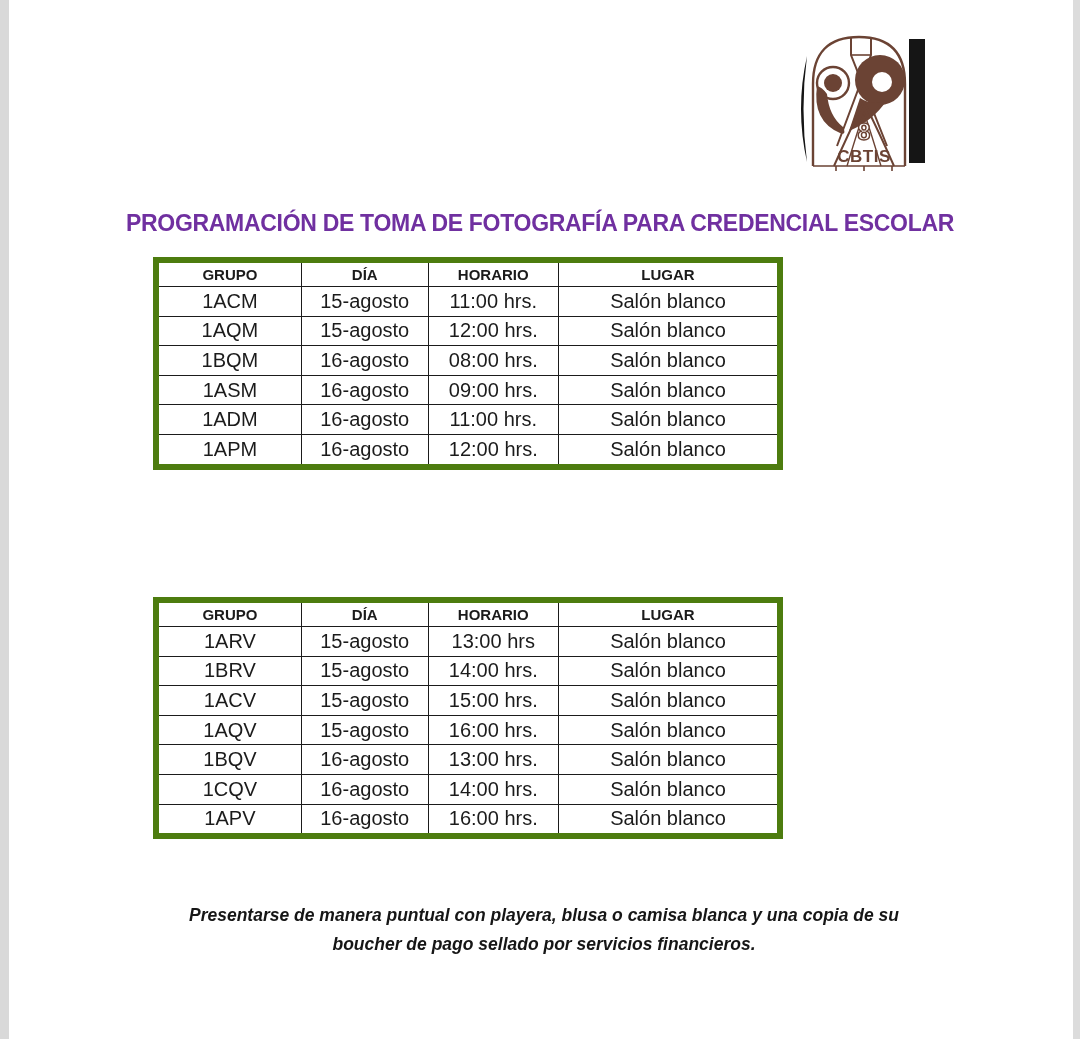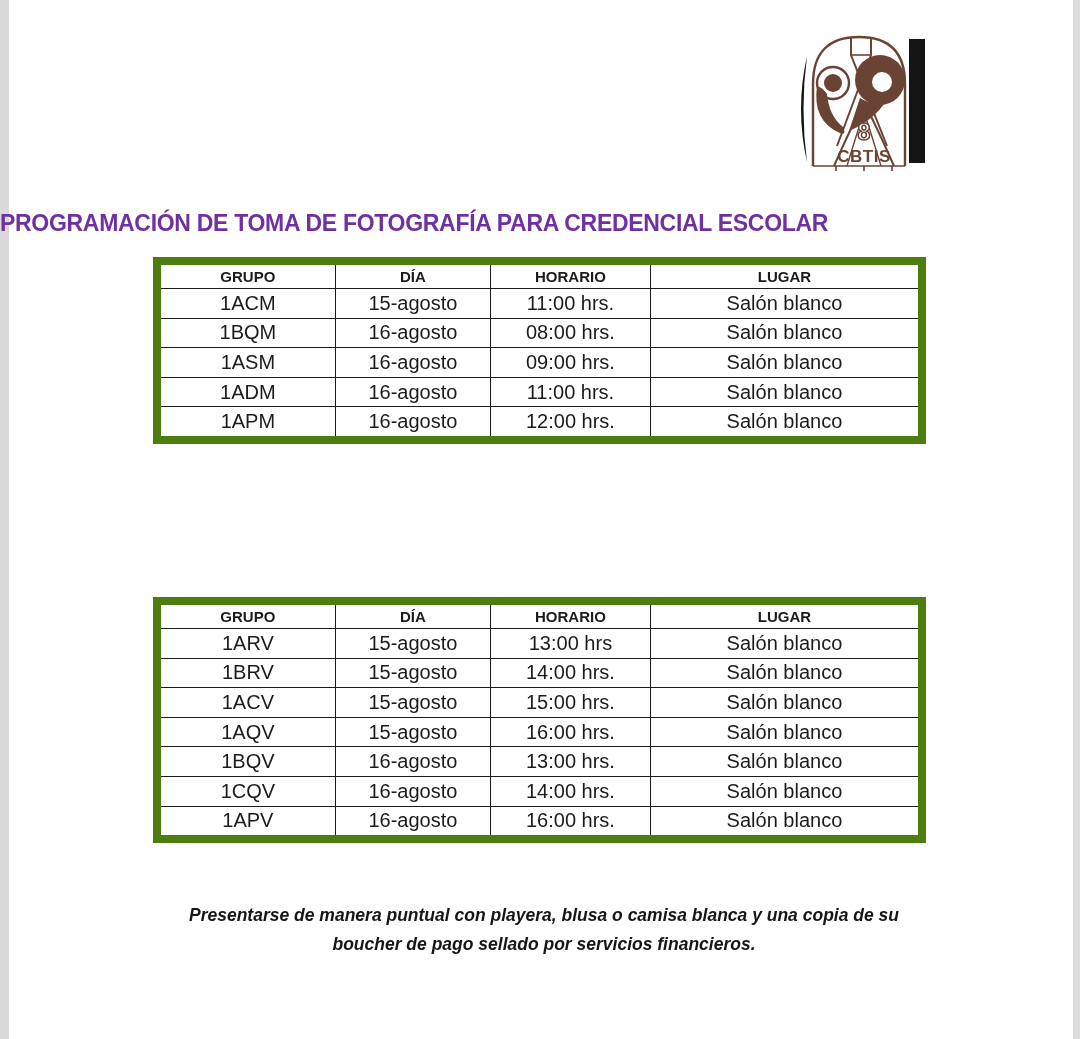--- a/index.html
+++ b/index.html
@@ -16,33 +16,33 @@
   .scan-edge.left  { left:0;  width:9px; }
   .scan-edge.right { right:0; width:7px; background:#dcdcdc; }
 
   
   .logo { position:absolute; left:794px; top:28px; width:140px; height:148px; }
 
   
   .page-title {
     position:absolute; top:210px; left:0; right:0;
     margin:0;
-    text-align:left;
+    text-align:center;
     font-size:23px; font-weight:bold;
     letter-spacing:-0.3px;
     color:#7030A0;
     font-family:"Liberation Sans", sans-serif;
   }
 
   
   table.schedule {
-    position:absolute; left:153px; width:773px;
+    position:absolute; left:153px; width:630px;
     border-collapse:collapse; table-layout:fixed;
     background:#fff;
-    border:8px solid #4d7c0f;
+    border:6px solid #4d7c0f;
   }
   #table-morning   { top:257px; }
   #table-afternoon { top:597px; }
   table.schedule col.c-grupo   { width:23.3%; }
   table.schedule col.c-dia     { width:20.3%; }
   table.schedule col.c-horario { width:20.9%; }
   table.schedule col.c-lugar   { width:35.5%; }
   table.schedule th {
     font-size:15px; font-weight:bold;
     height:23px; padding:0;
@@ -122,20 +122,26 @@
       </tr>
     </thead>
     <tbody>
       <tr>
         <td>1ACM</td>
         <td>15-agosto</td>
         <td>11:00 hrs.</td>
         <td>Salón blanco</td>
       </tr>
       <tr>
+        <td>1AQM</td>
+        <td>15-agosto</td>
+        <td>12:00 hrs.</td>
+        <td>Salón blanco</td>
+      </tr>
+      <tr>
         <td>1BQM</td>
         <td>16-agosto</td>
         <td>08:00 hrs.</td>
         <td>Salón blanco</td>
       </tr>
       <tr>
         <td>1ASM</td>
         <td>16-agosto</td>
         <td>09:00 hrs.</td>
         <td>Salón blanco</td>

